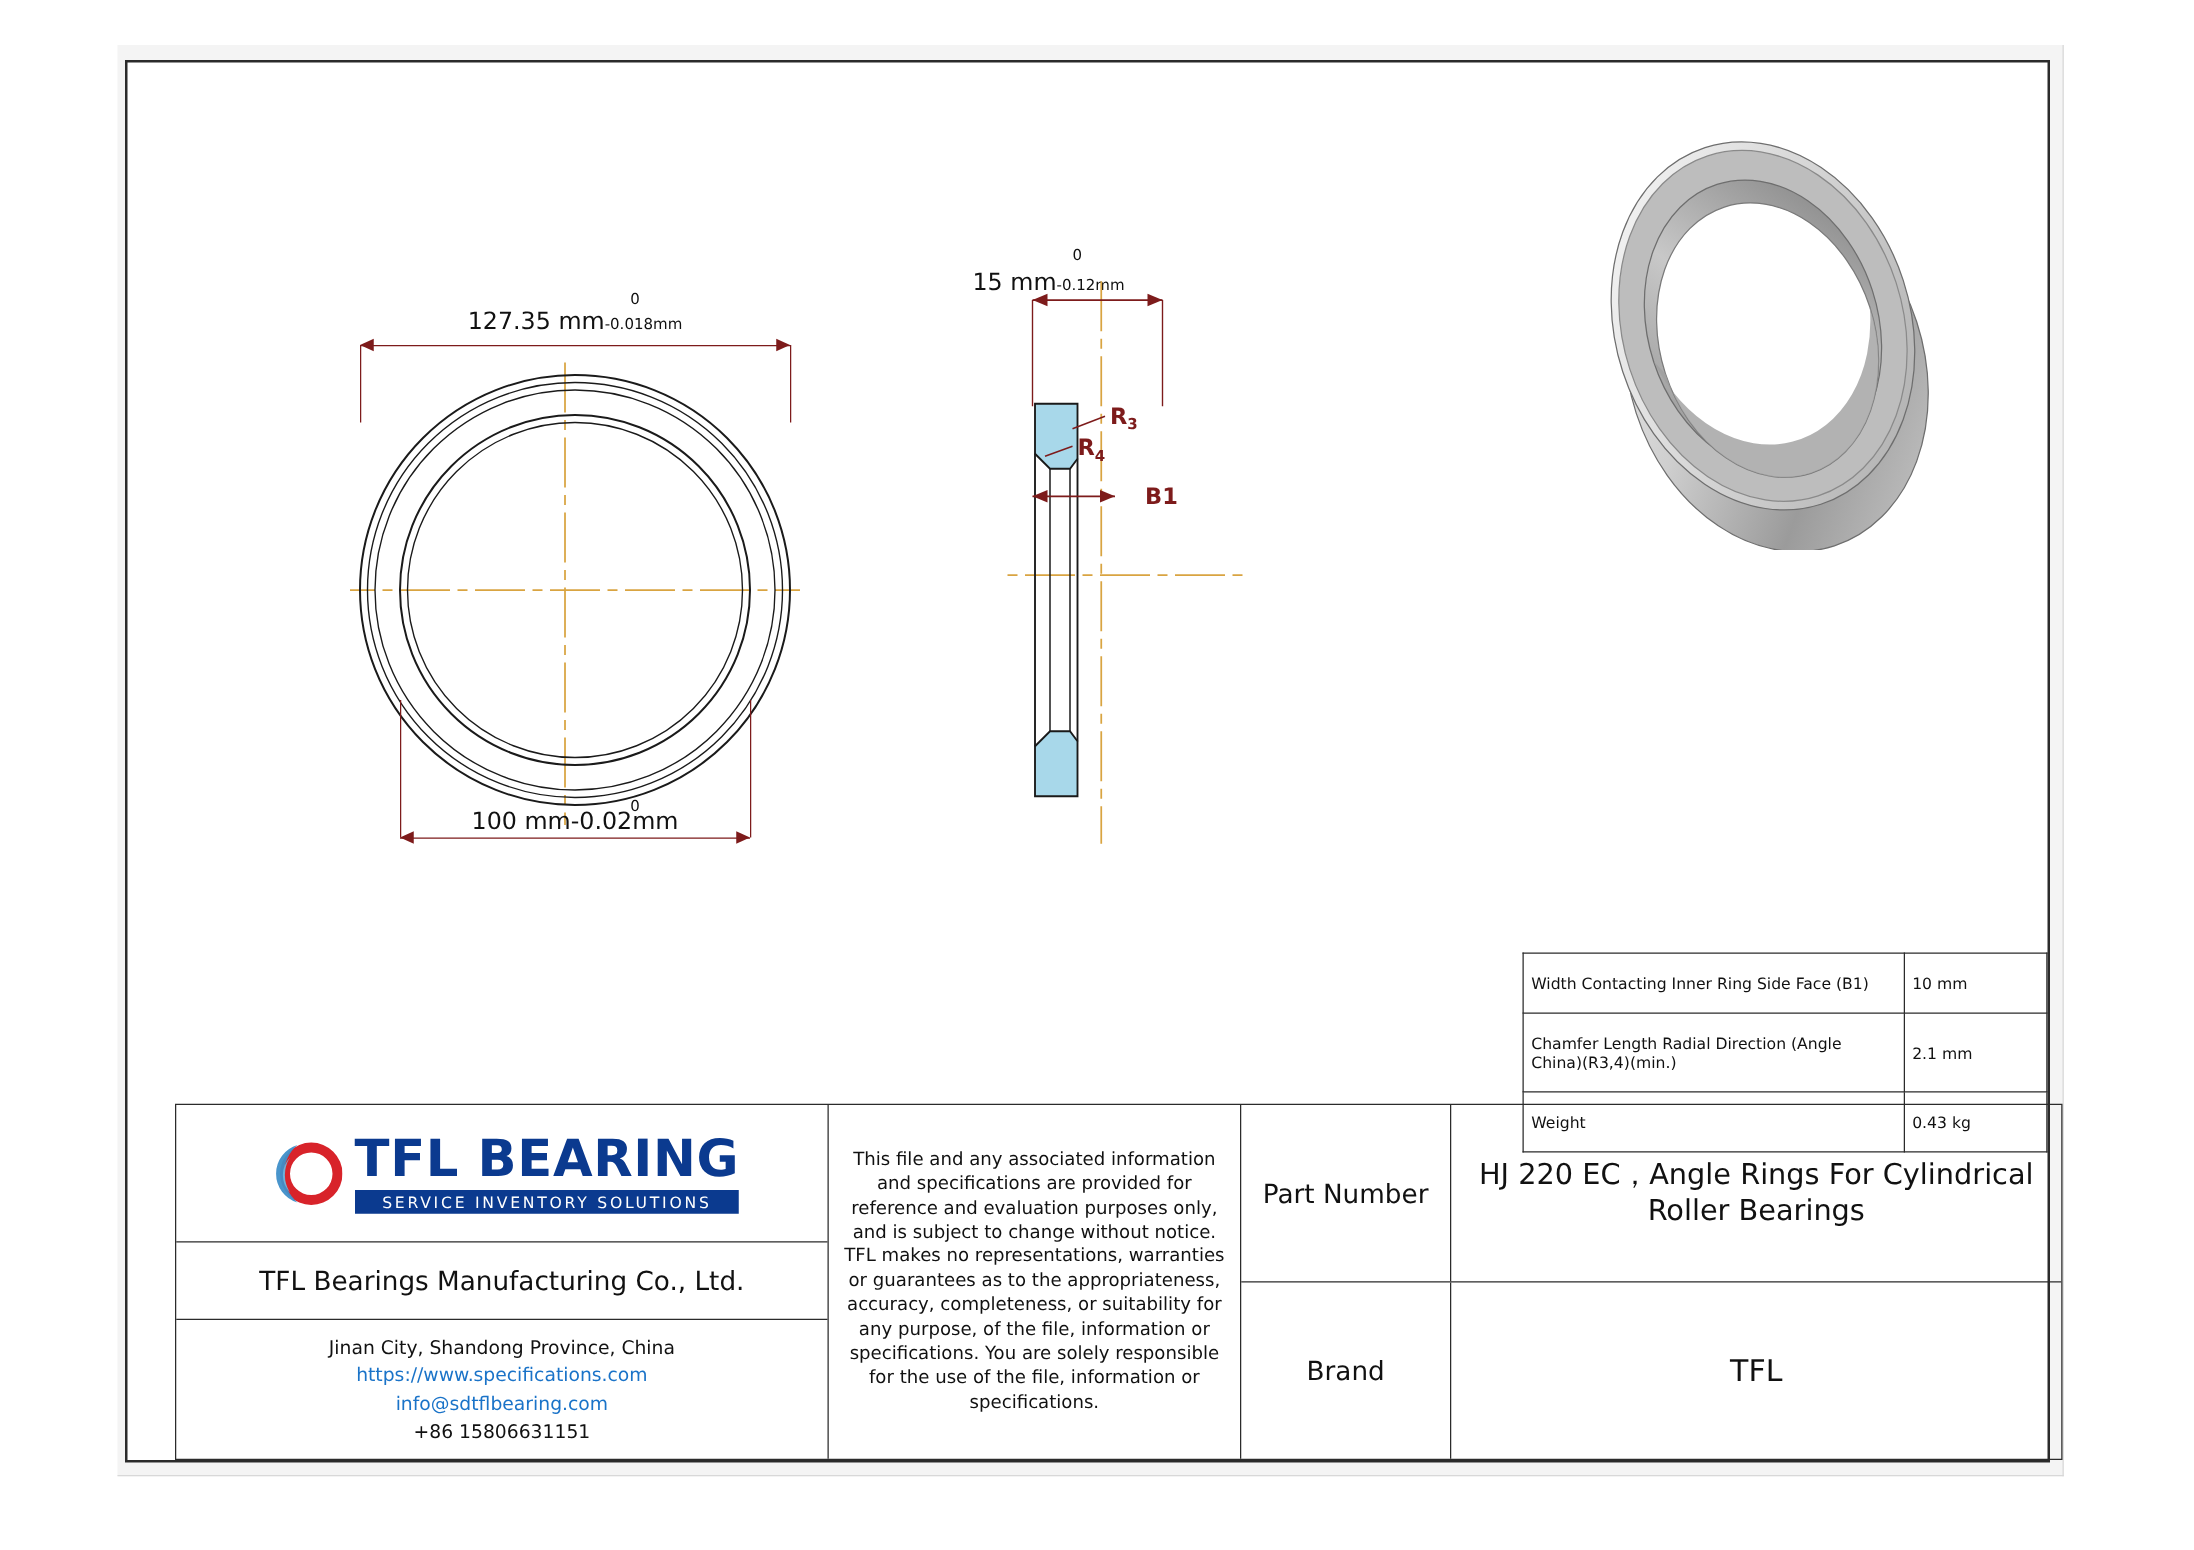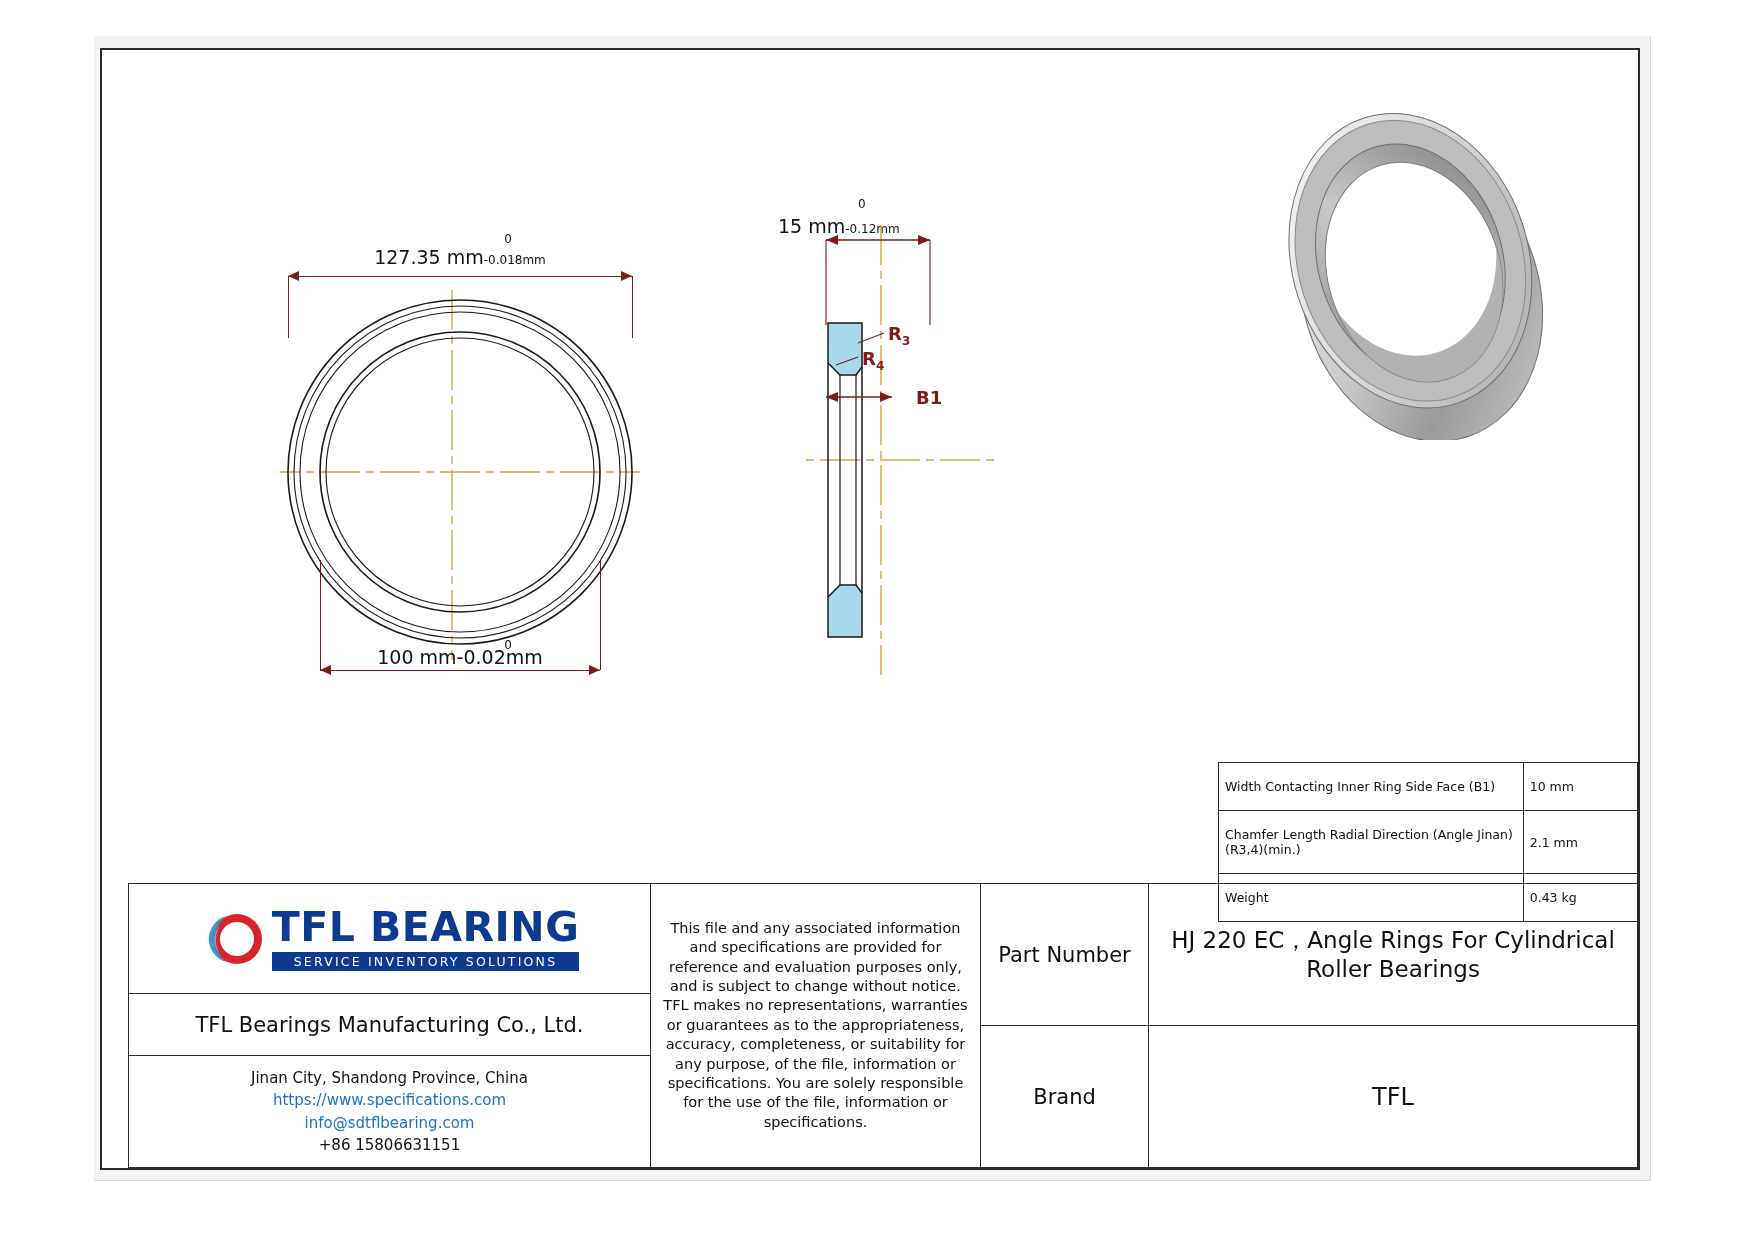--- a/index.html
+++ b/index.html
@@ -155,21 +155,21 @@
     border: 1px solid #2b2b2b;
     padding: 16px 6px;
     vertical-align: middle;
   }
   .spec-table td.k { width: 300px; }
   .spec-table td.v { width: 104px; }
 
   
   .title-block {
     position: absolute;
-    left: 128px;
+    left: 140px;
     top: 883px;
     width: 1510px;
     height: 285px;
     border: 1.6px solid #2b2b2b;
     box-sizing: border-box;
     display: flex;
   }
   .tb-col-logo {
     width: 522px;
     border-right: 1.6px solid #2b2b2b;
@@ -396,21 +396,21 @@
     </svg>
   </div>
 
   <table class="spec-table">
     <tbody>
       <tr>
         <td class="k">Width Contacting Inner Ring Side Face (B1)</td>
         <td class="v">10 mm</td>
       </tr>
       <tr>
-        <td class="k">Chamfer Length Radial Direction (Angle Jinan)(R3,4)(min.)</td>
+        <td class="k">Chamfer Length Radial Direction (Angle China)(R3,4)(min.)</td>
         <td class="v">2.1 mm</td>
       </tr>
       <tr>
         <td class="k">Weight</td>
         <td class="v">0.43 kg</td>
       </tr>
     </tbody>
   </table>
 
   <div class="title-block">

